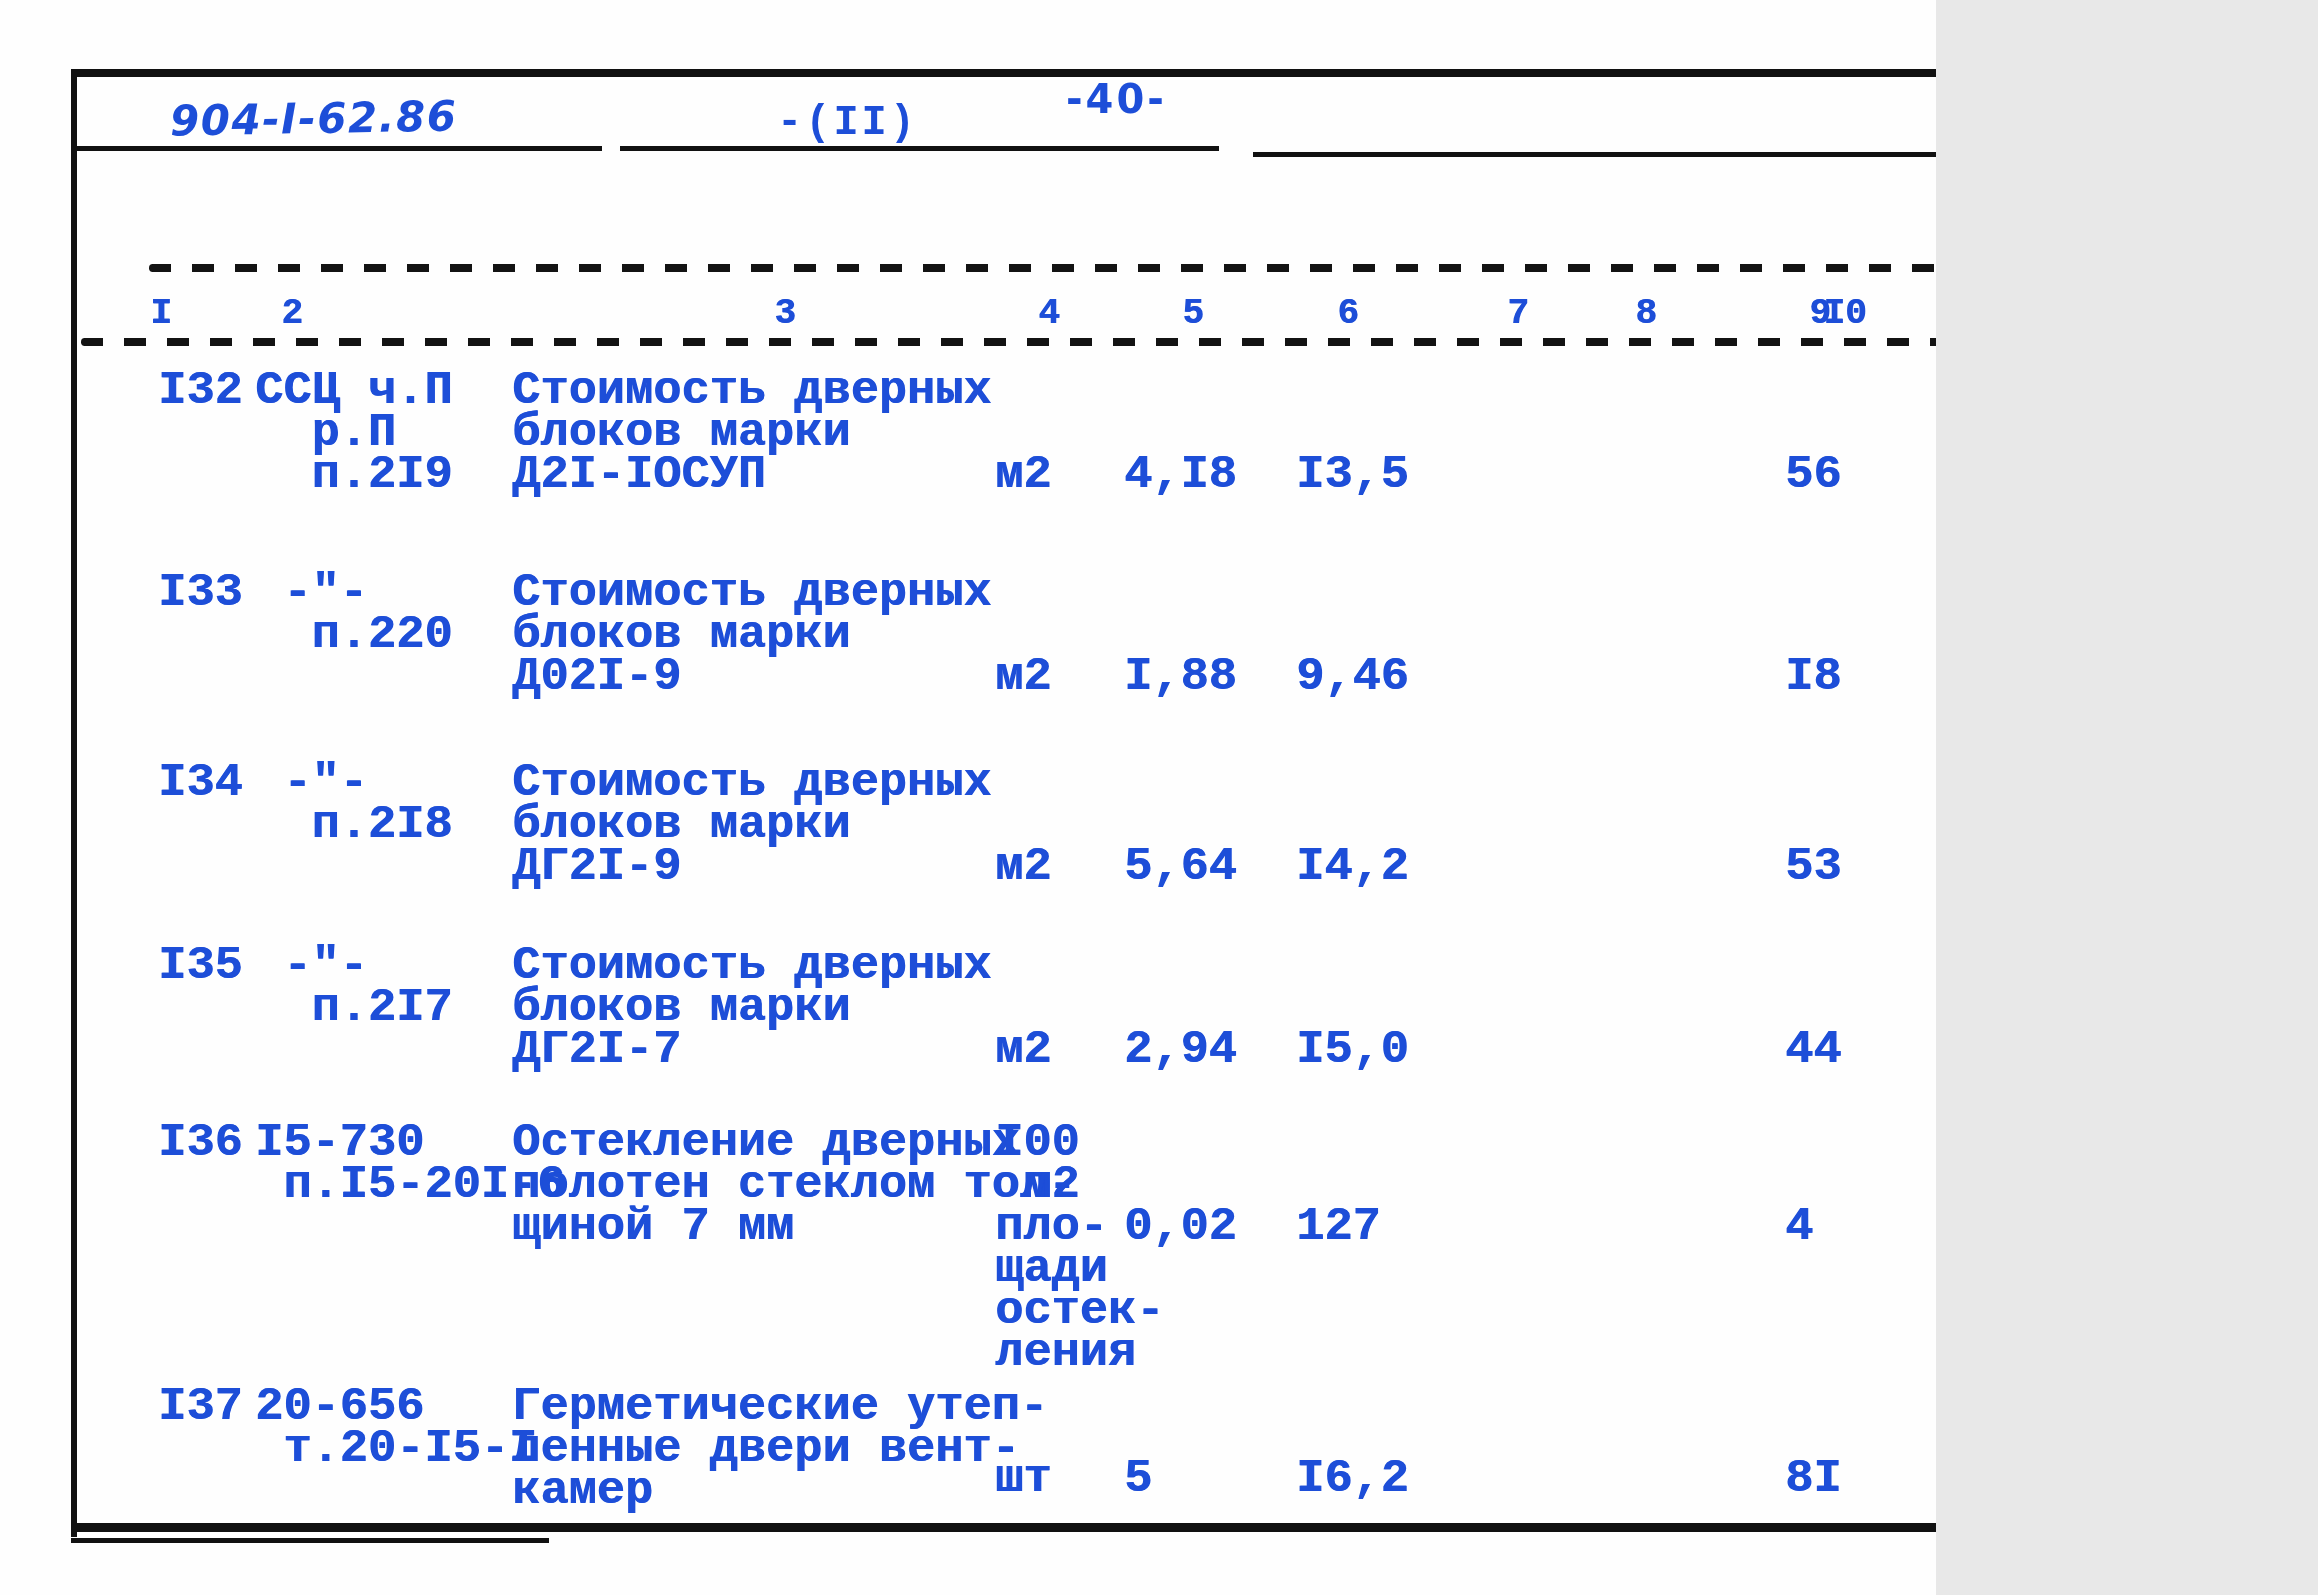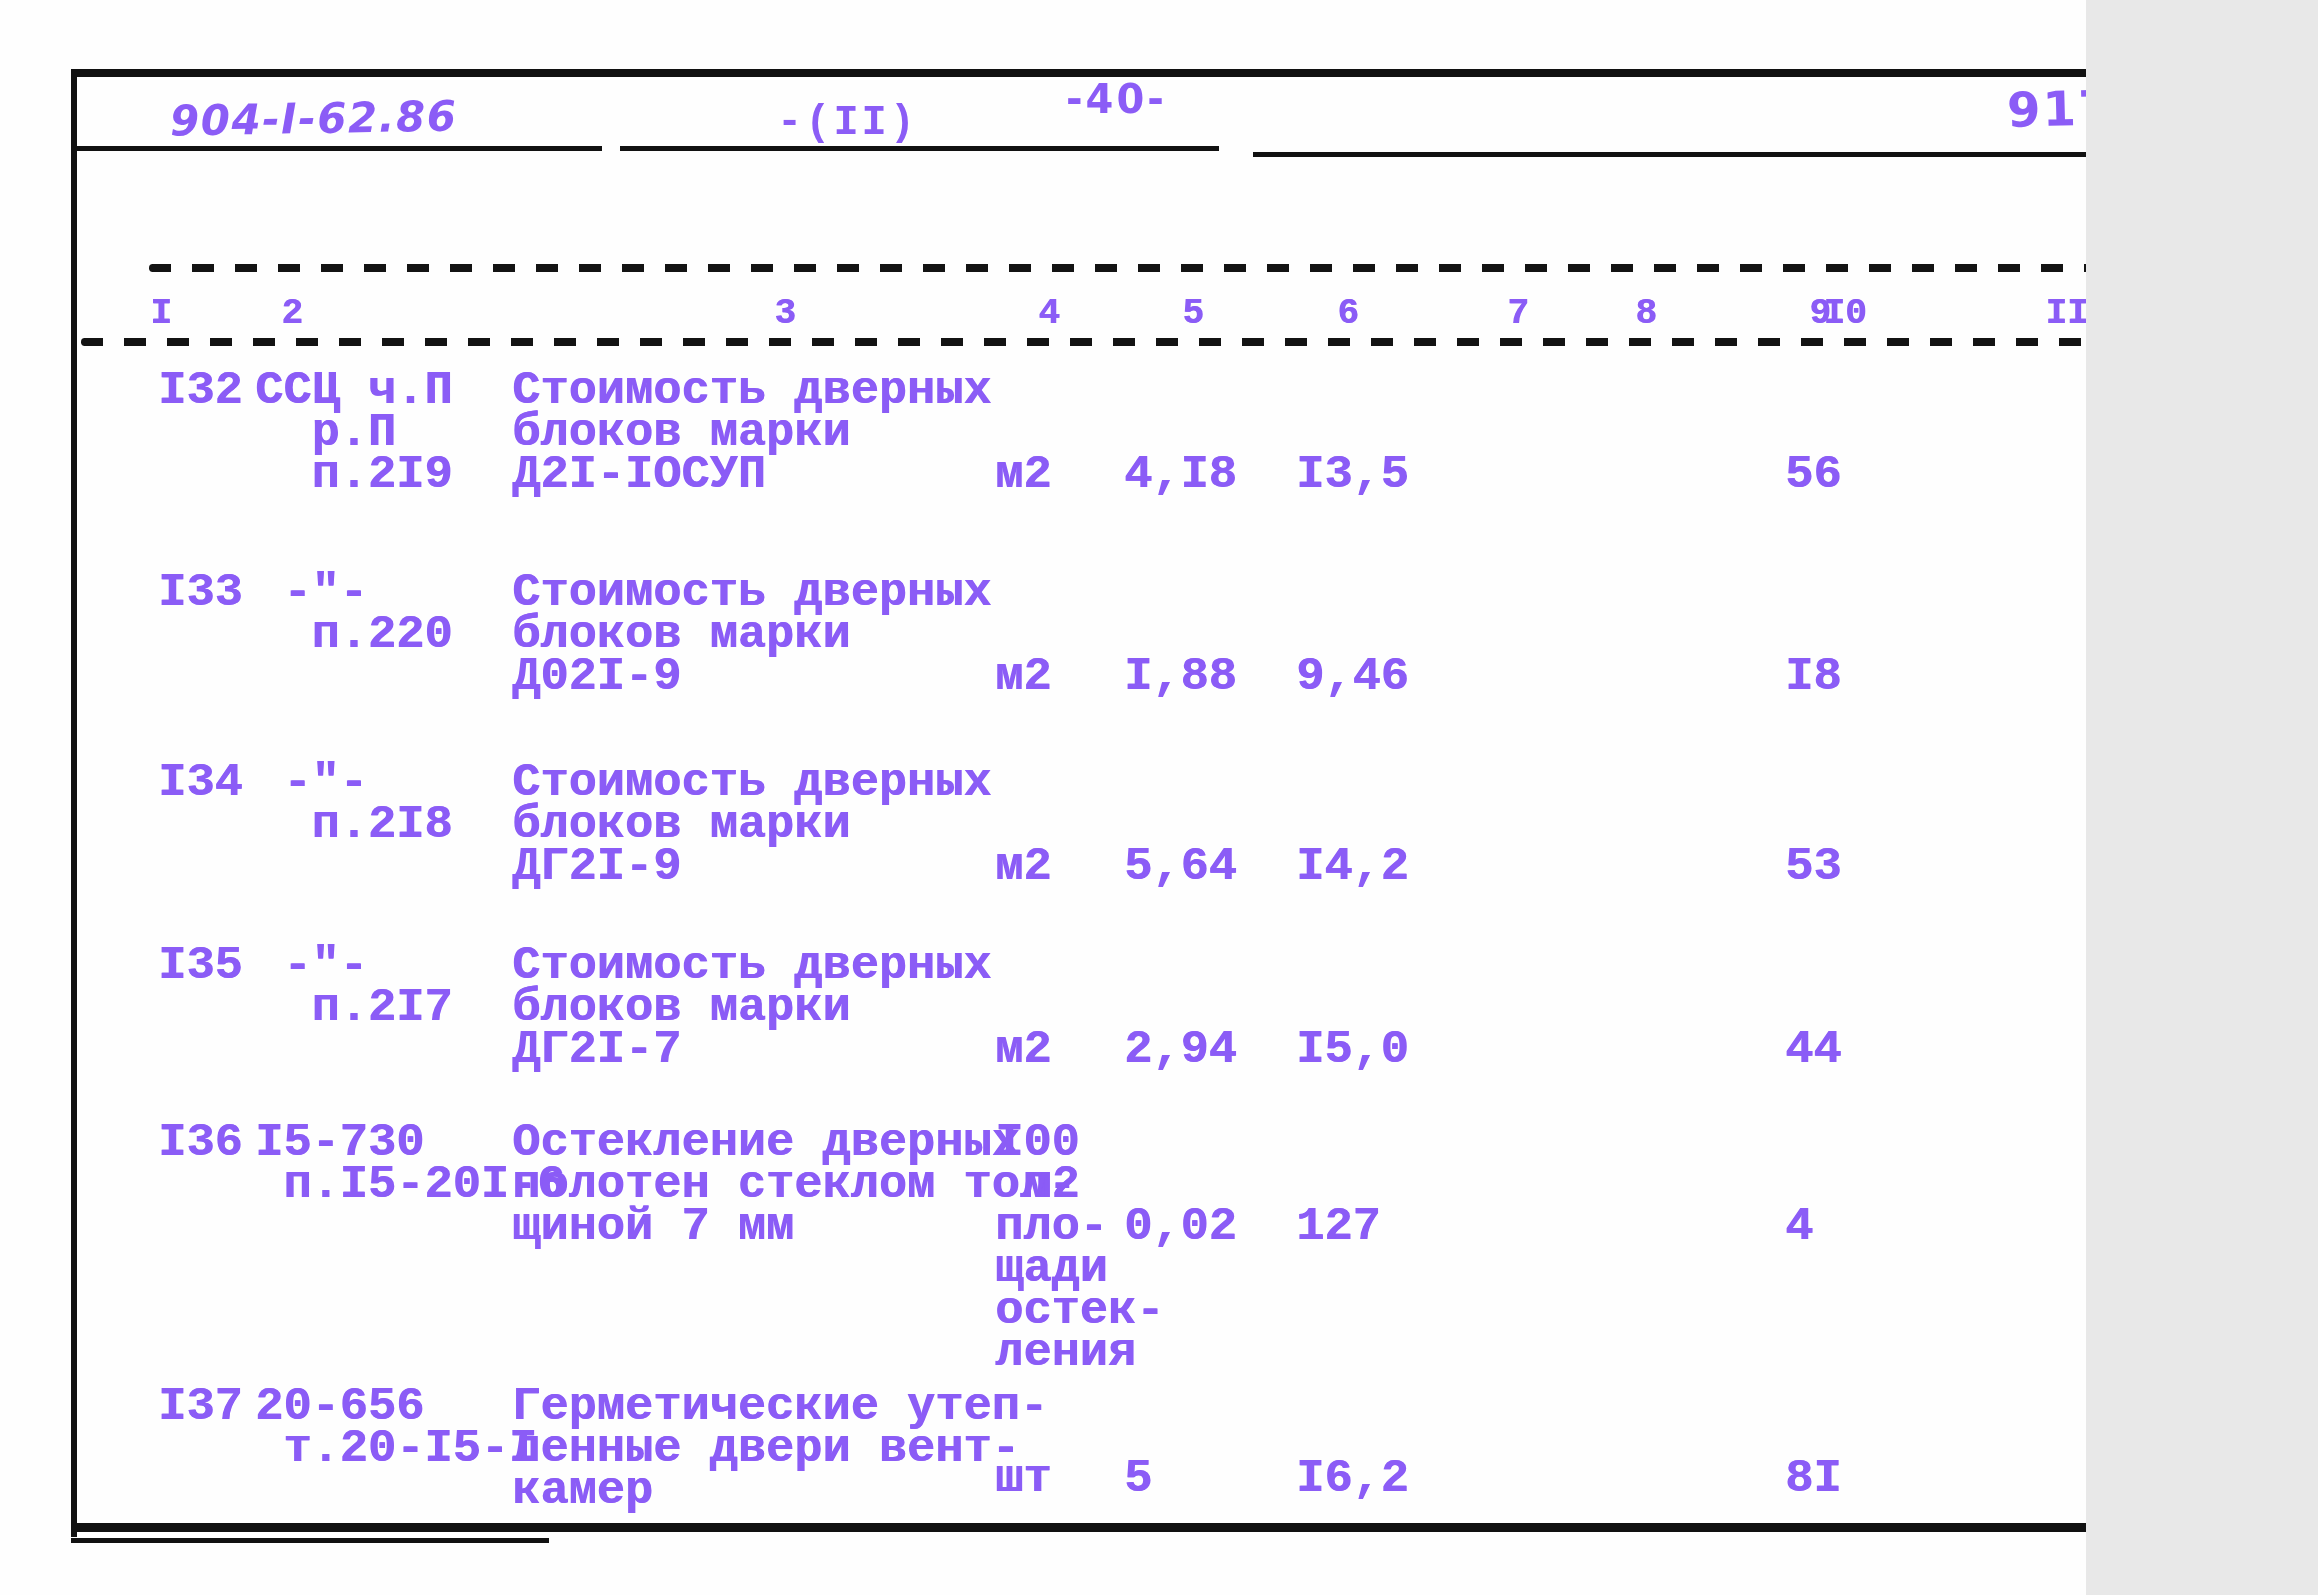--- a/index.html
+++ b/index.html
@@ -1,22 +1,22 @@
 <!DOCTYPE html>
 <html style="font-size:12px"><head>
 <meta charset="utf-8">
 <style>
   html,body{margin:0;padding:0;background:#e8e8e8;}
   .sheet{
     position:relative;
-    width:2086px;height:1596px;
+    width:1936px;height:1596px;
     background:#fefefe;
     font-family:"Liberation Mono", monospace;
     font-weight:700;
-    color:#8b5cf6;
+    color:#1d4ed8;
     overflow:hidden;
   }
   
   .hline,.vline{position:absolute;background:#111;}
   
   .dash{
     position:absolute;height:7.5px;
     background:repeating-linear-gradient(90deg,#131313 0 22.4px,transparent 22.4px 43px);
     border-radius:3.7px;
   }

